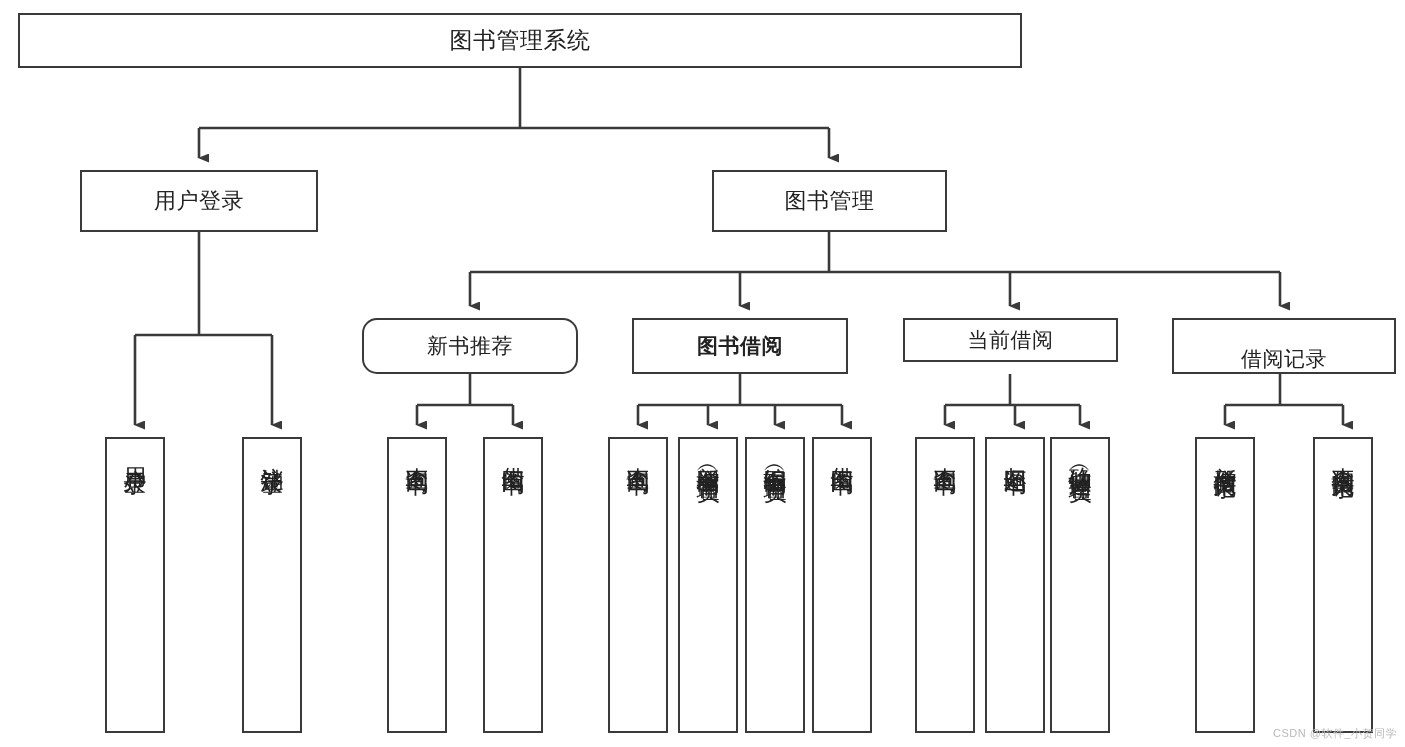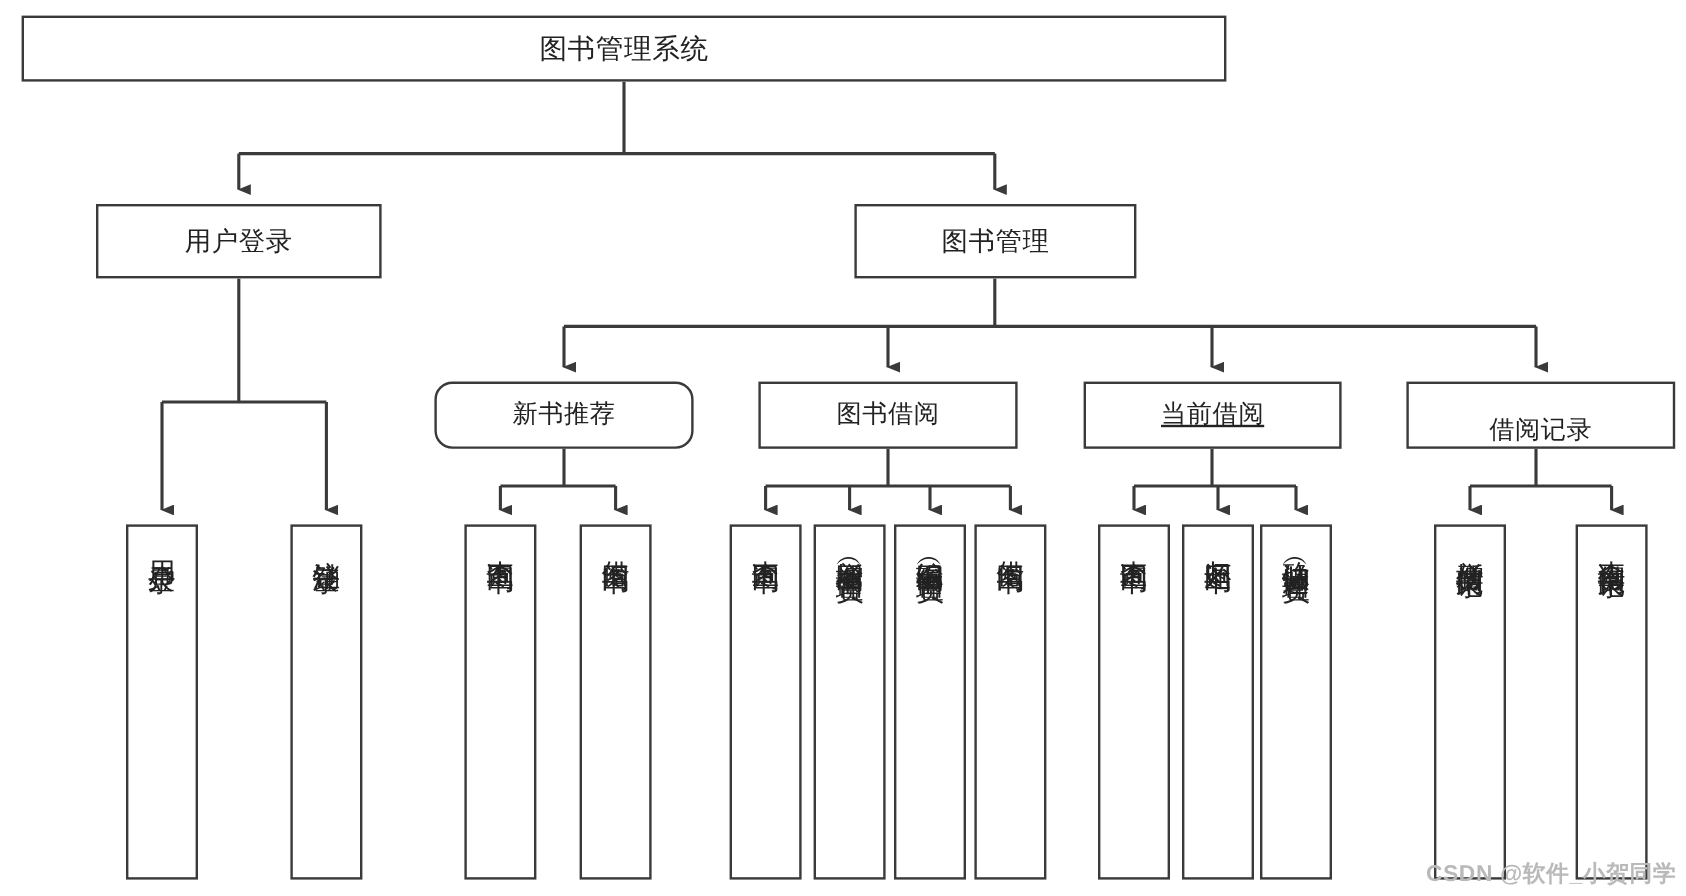--- a/index.html
+++ b/index.html
@@ -55,25 +55,24 @@
     text-orientation: upright;
     font-size: 23px;
     line-height: 1.08;
     letter-spacing: 2px;
     white-space: nowrap;
   }
   #watermark {
     position: absolute;
     right: 8px;
     bottom: 6px;
-    font-size: 19px;
+    font-size: 11px;
     color: #b9b9b9;
     letter-spacing: 0.5px;
     white-space: nowrap;
-    font-weight: bold;
   }
 </style>
 </head>
 <body>
 
 <div id="canvas">
 
   <svg id="wires" viewBox="0 0 1405 747" width="1405" height="747" xmlns="http://www.w3.org/2000/svg">
     <defs>
       <marker id="arrowhead" markerWidth="9" markerHeight="11" refX="4.5" refY="10" orient="auto" markerUnits="userSpaceOnUse">
@@ -131,24 +130,24 @@
   <div class="node node-l2" style="left:80px; top:170px; width:238px; height:62px;">
     <span class="label">用户登录</span>
   </div>
   <div class="node node-l2" style="left:712px; top:170px; width:235px; height:62px;align-items:center;">
     <span class="label">图书管理</span>
   </div>
 
   <div class="node node-l3" style="left:362px; top:318px; width:216px; height:56px;border-radius:15px;">
     <span class="label">新书推荐</span>
   </div>
-  <div class="node node-l3" style="left:632px; top:318px; width:216px; height:56px;">
+  <div class="node node-l3" style="left:632px; top:318px; width:216px; height:56px;font-weight:bold;">
     <span class="label">图书借阅</span>
   </div>
-  <div class="node node-l3" style="left:903px; top:318px; width:215px; height:56px;text-decoration:underline;">
+  <div class="node node-l3" style="left:903px; top:318px; width:215px; height:44px;">
     <span class="label">当前借阅</span>
   </div>
   <div class="node node-l3" style="left:1172px; top:318px; width:224px; height:56px;align-items:flex-end;">
     <span class="label">借阅记录</span>
   </div>
 
   <div class="node node-leaf" style="left:105px; top:437px; width:60px; height:296px;">
     <span class="label">用户登录</span>
   </div>
   <div class="node node-leaf" style="left:242px; top:437px; width:60px; height:296px;">

